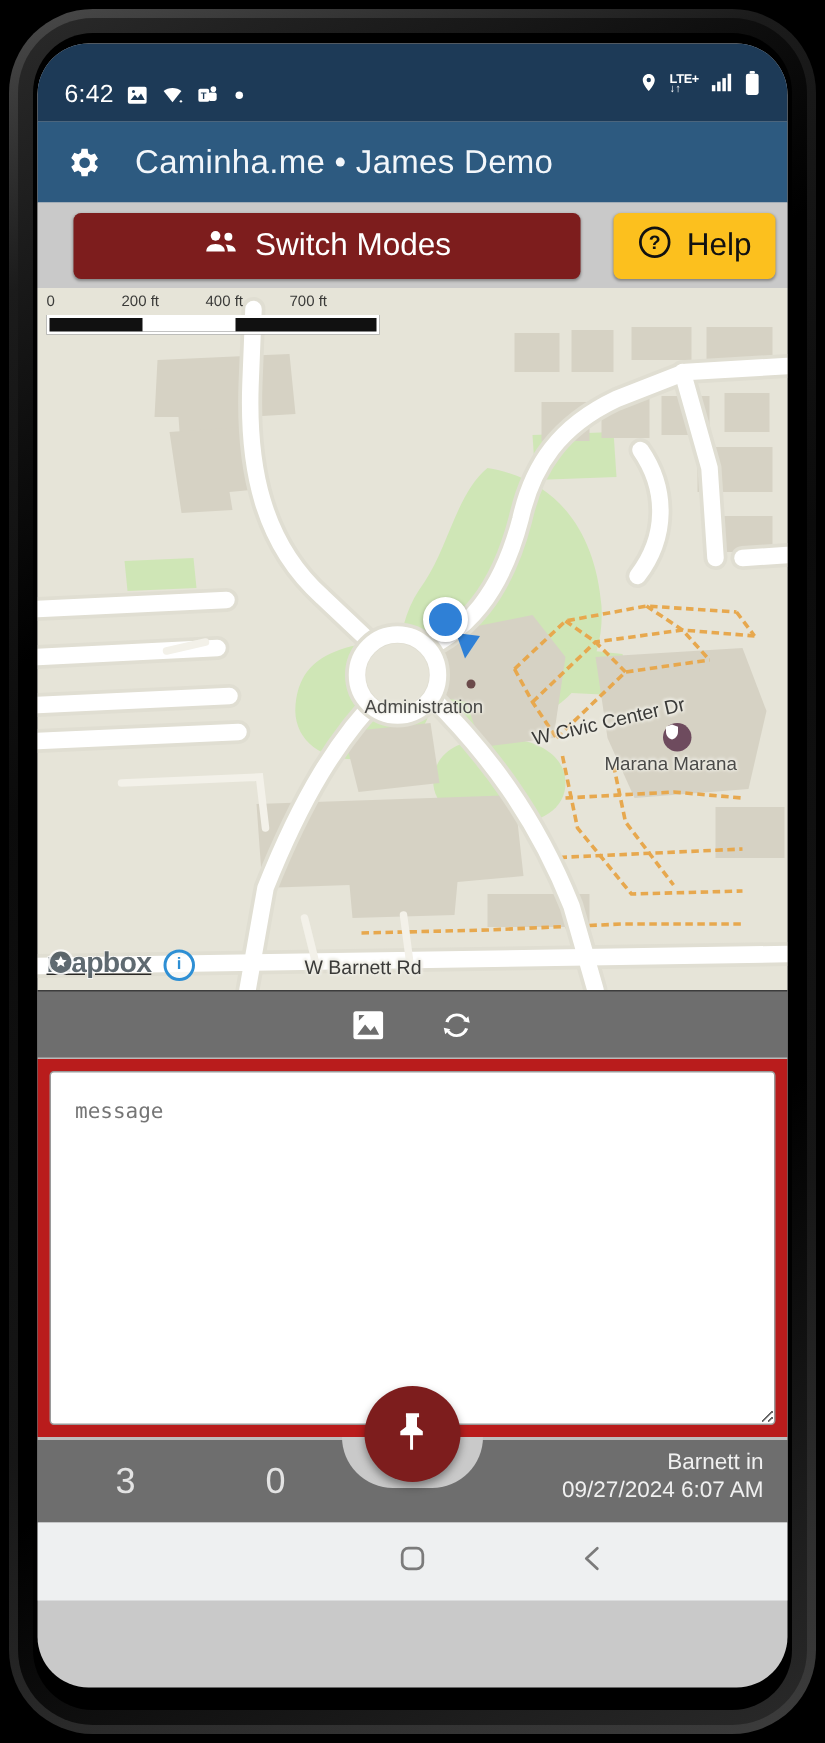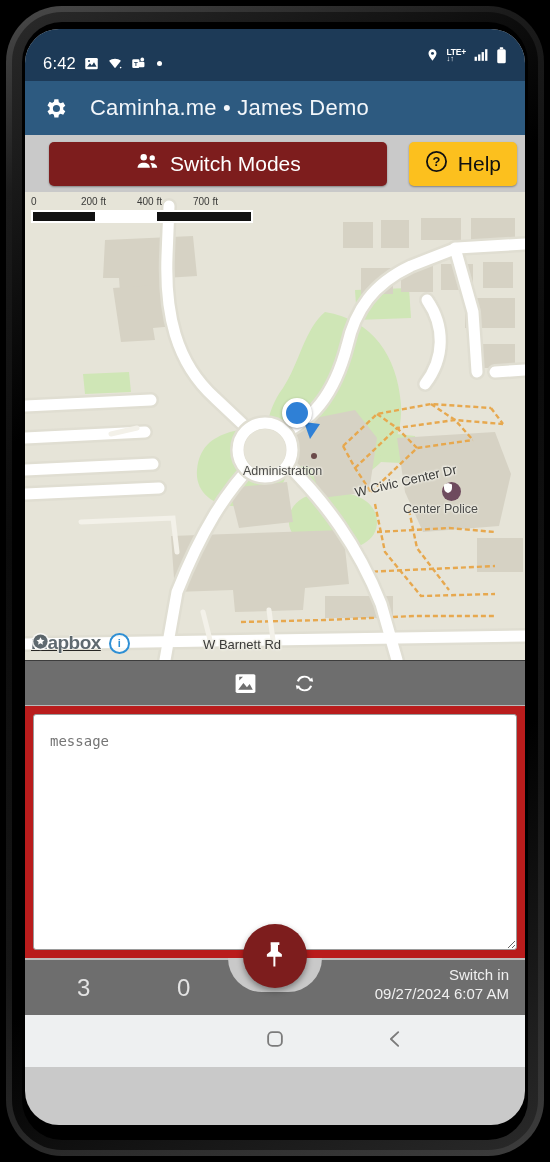--- a/index.html
+++ b/index.html
@@ -295,21 +295,21 @@
 
       <div class="maplabel" style="left:178px;top:445px;">W Barnett Rd</div>
 
       <div class="poi-dot" style="left:286px;top:261px;"></div>
       <div class="poi-label" style="left:218px;top:272px;">Administration</div>
       <div class="police-badge" style="left:417px;top:290px;">
         <svg width="12" height="12" viewBox="0 0 24 24">
             <path d="M12 2l8 3v7c0 5-3.5 8.6-8 10-4.5-1.4-8-5-8-10V5z" fill="#fff"></path>
           </svg>
       </div>
-      <div class="poi-label" style="left:378px;top:310px;">Center Police</div>
+      <div class="poi-label" style="left:378px;top:310px;">Marana Marana</div>
 
       <div class="usercone" style="left:276px;top:228px;">
         <svg width="22" height="22" viewBox="0 0 22 22">
             <path d="M3 2 L19 4 L9 19 Z" fill="#2f80d6"></path>
           </svg>
       </div>
       <div class="userdot" style="left:257px;top:206px;"></div>
 
       <div class="attrib">
         <span class="mapbox-logo">
@@ -351,21 +351,21 @@
       <div class="count count-a">3</div>
       <div class="count count-b">0</div>
       <div class="fab">
         <span>
           <svg width="30" height="30" viewBox="0 0 24 24">
               <path d="M8.5 2.5h7v2.2h-1.1v5l3.1 2.4v2.1h-5.2V22h-1.6v-7.8H5.5v-2.1l3.1-2.4v-5H8.5z" fill="#fff"></path>
             </svg>
         </span>
       </div>
       <div class="checkin">
-        <div class="c1">Switch in</div>
+        <div class="c1">Barnett in</div>
         <div class="c2">09/27/2024 6:07 AM</div>
       </div>
     </div>
 
     <div class="navbar">
       <span class="nav-home">
         <svg width="22" height="22" viewBox="0 0 24 24">
             <rect x="4.5" y="4.5" width="15" height="15" rx="4.5" fill="none" stroke="#7b7b7b" stroke-width="2"></rect>
           </svg>
       </span>

